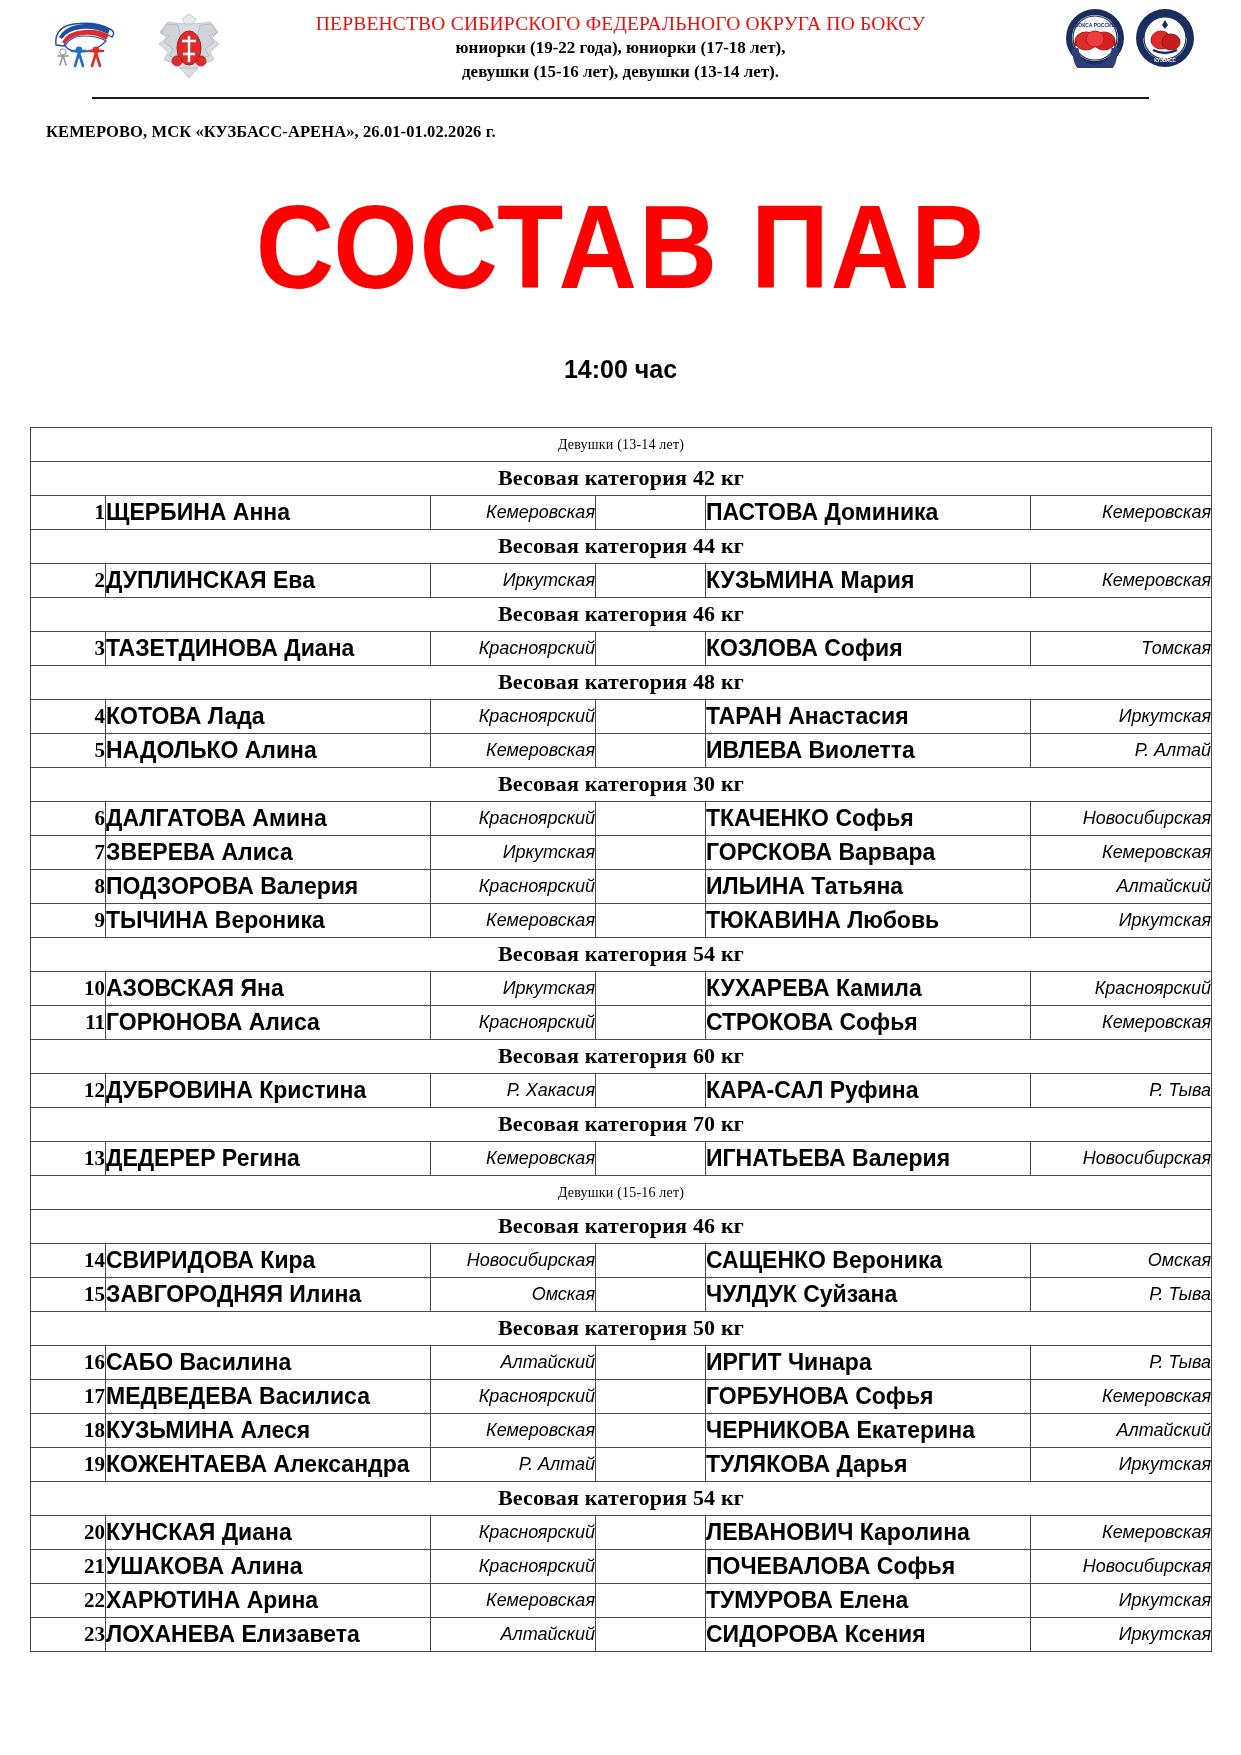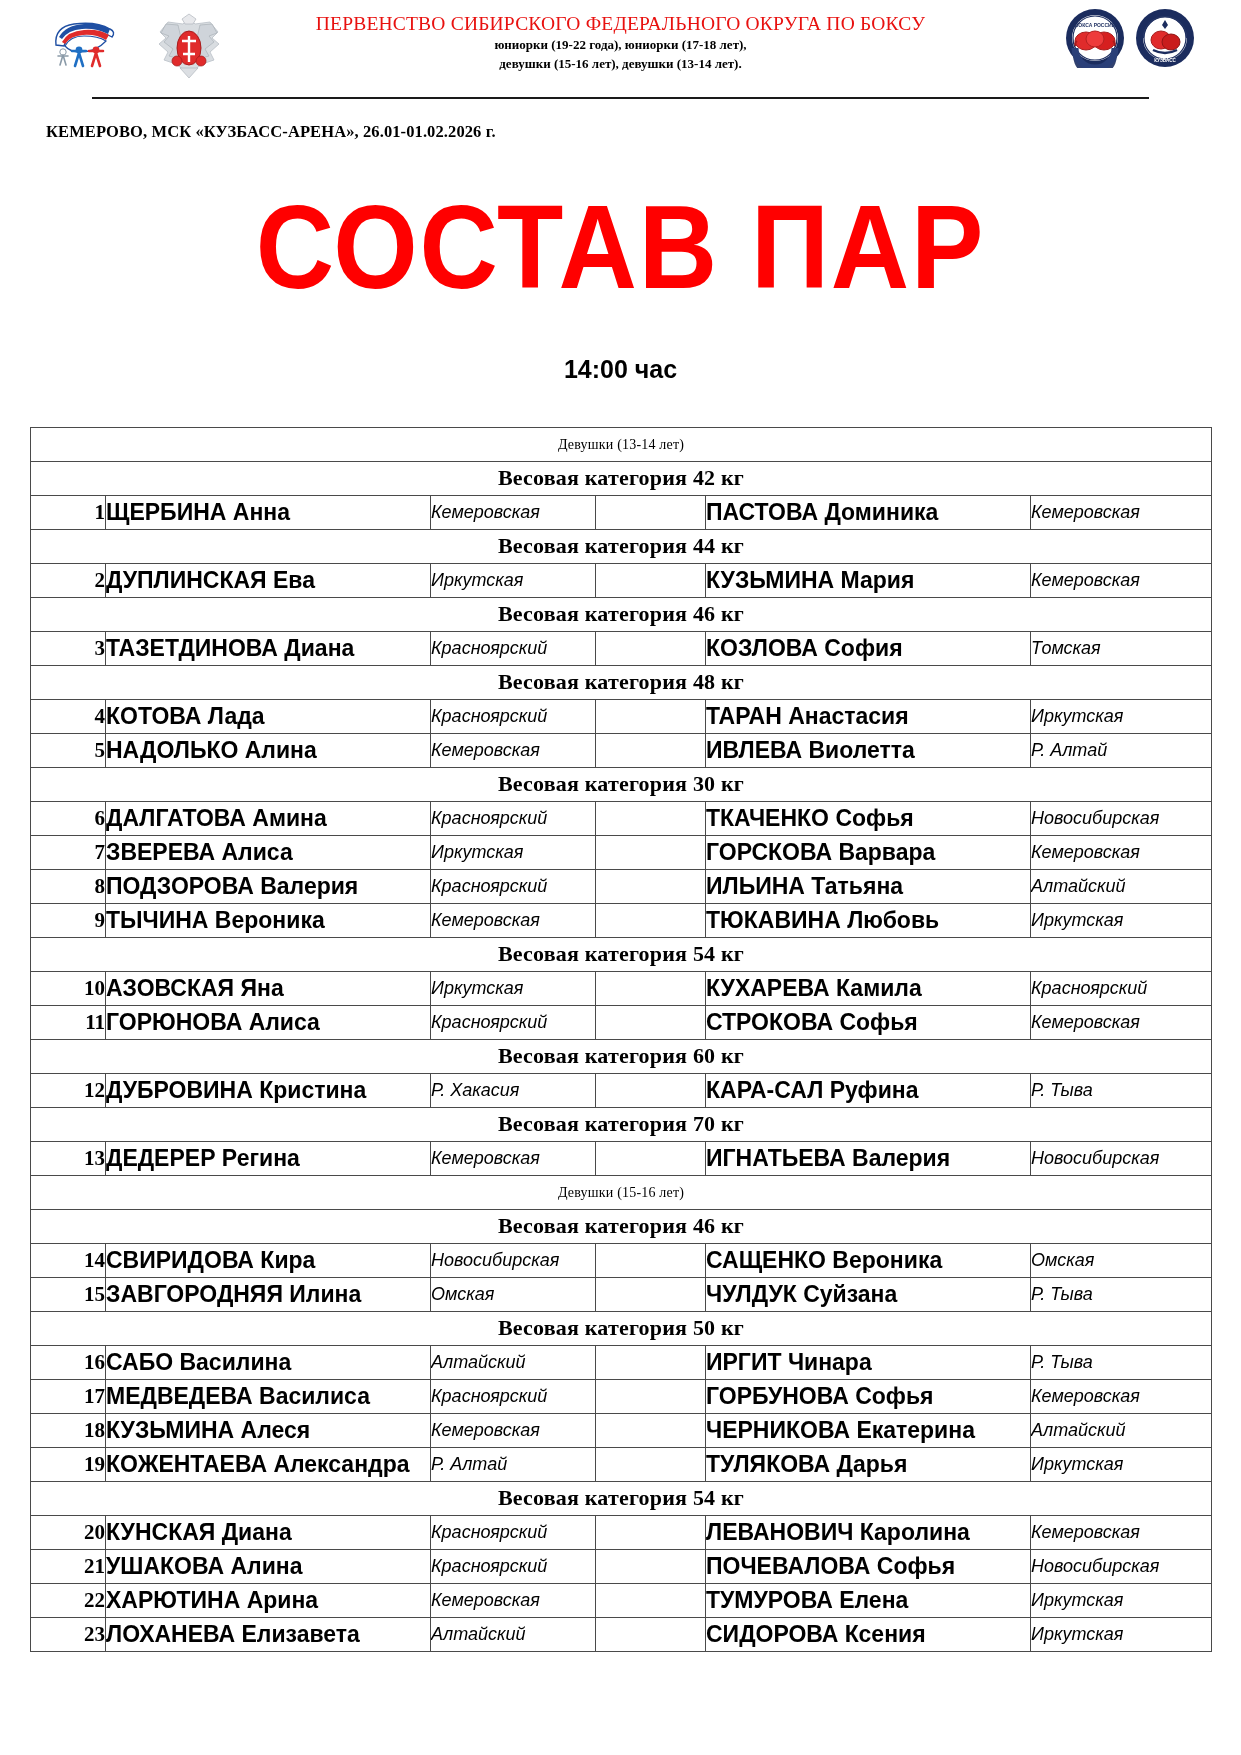--- a/index.html
+++ b/index.html
@@ -60,21 +60,21 @@
     font-weight:normal;
     font-size:19.5px;
     letter-spacing:.2px;
     color:#e8110f;
     line-height:1.25;
     white-space:nowrap;
   }
   .head-sub{
     font-family:"Liberation Serif", serif;
     font-weight:bold;
-    font-size:13px;
+    font-size:17px;
     color:#000;
     line-height:1.4;
     white-space:nowrap;
   }
   .rule{
     margin:2px 46px 0 46px;
     border-top:2.2px solid #1a1a1a;
   }
   .head-venue{
     text-align:left;
@@ -166,20 +166,21 @@
   }
   .name-cell{
     padding-left:8px;
     font-family:"Liberation Sans Narrow","Liberation Sans", sans-serif;
     font-weight:bold;
     font-size:23px;
     white-space:nowrap;
     overflow:hidden;
   }
   .reg-cell{
+    text-align:right;
     padding-right:9px;
     font-family:"Liberation Sans Narrow","Liberation Sans", sans-serif;
     font-style:italic;
     font-size:18px;
     white-space:nowrap;
     overflow:hidden;
   }
   .gap-cell{ }
   
   .name-cell.blue{ border-left:1px solid #4a4a4a; }

